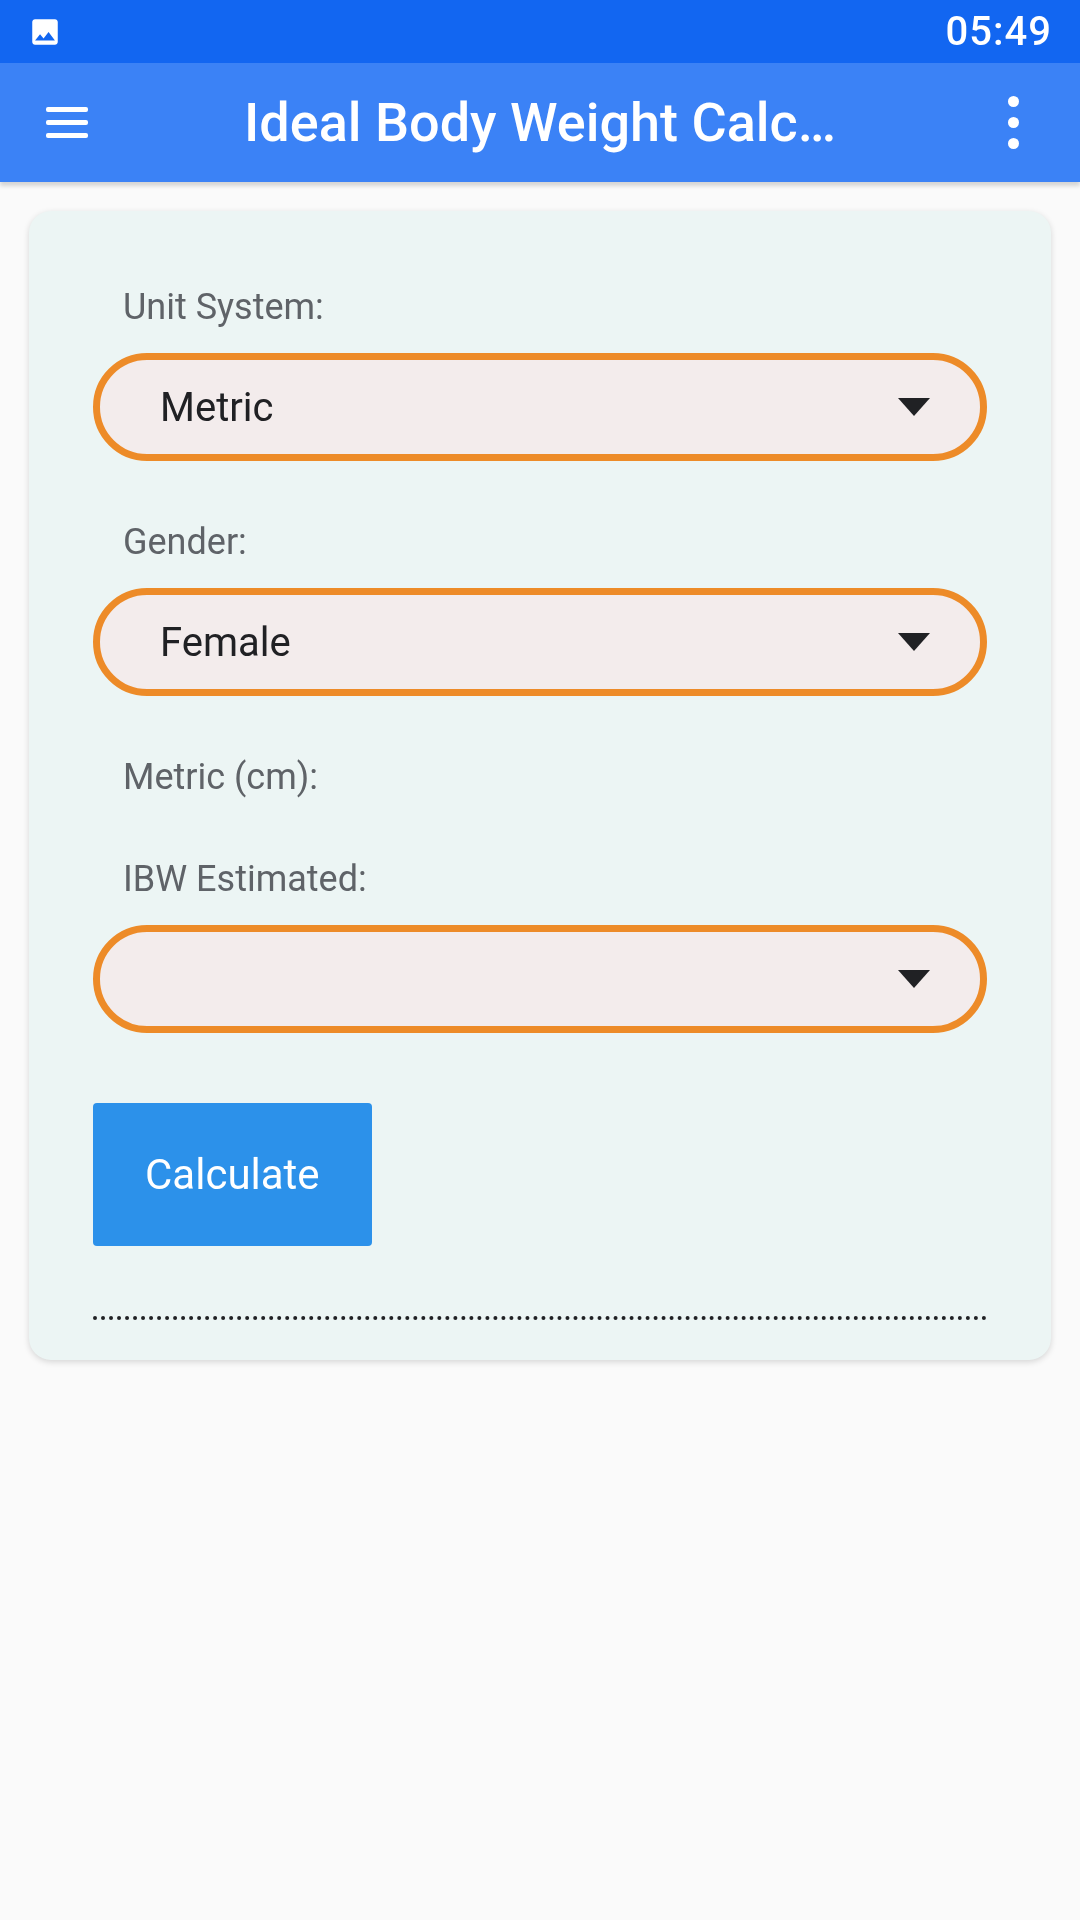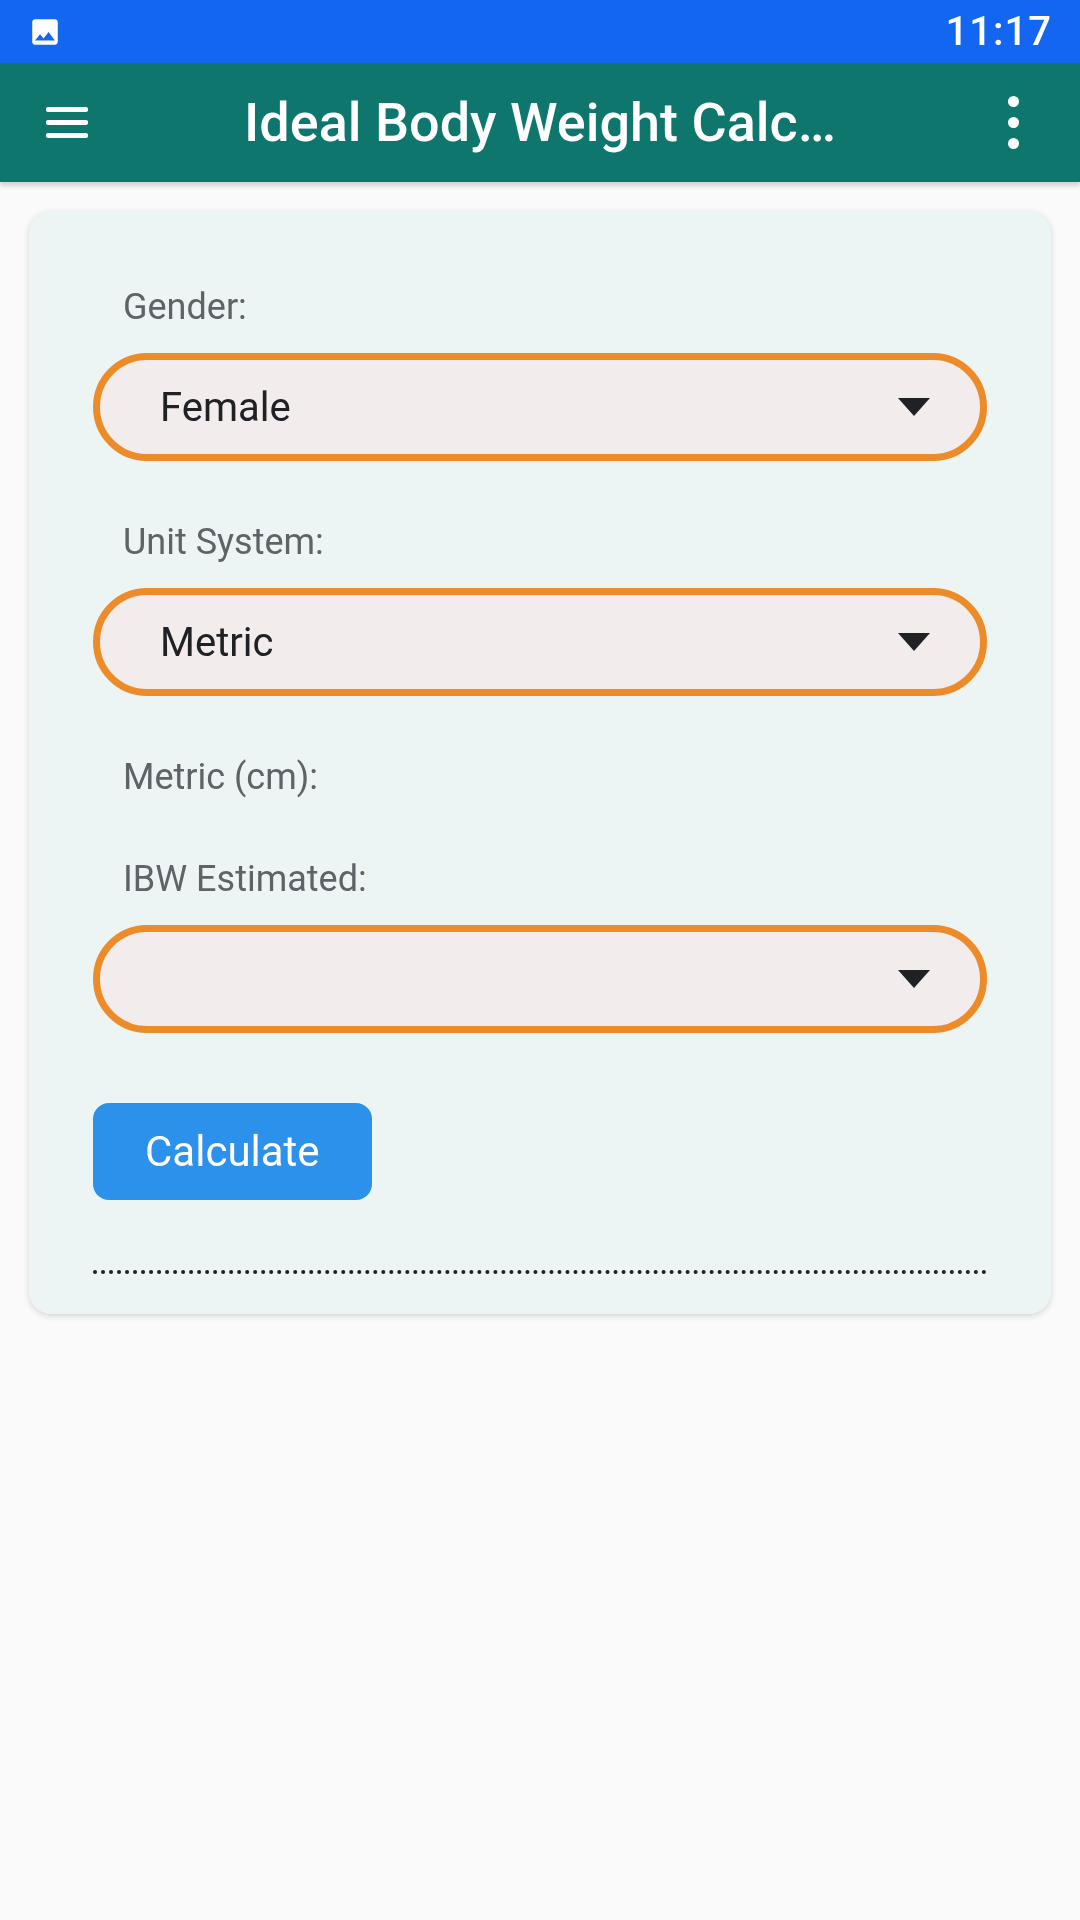--- a/index.html
+++ b/index.html
@@ -33,21 +33,21 @@
       display: block;
     }
     .status-bar .time {
       font-size: 40px;
       font-weight: 500;
       letter-spacing: 1px;
     }
     
     .app-bar {
       height: 119px;
-      background: #0f766e;
+      background: #3b82f6;
       display: flex;
       align-items: center;
       padding: 0 46px;
       color: #fff;
       box-shadow: 0 4px 4px rgba(0,0,0,0.15);
     }
     .hamburger {
       display: flex;
       flex-direction: column;
       gap: 8px;
@@ -147,22 +147,22 @@
       outline: none;
       color: #202124;
     }
     
     .calculate-btn {
       background: #2c91ea;
       color: #fff;
       border: none;
       font-size: 42px;
       font-weight: 400;
-      padding: 24px 52px;
-      border-radius: 16px;
+      padding: 47px 52px;
+      border-radius: 4px;
       cursor: pointer;
       margin-top: 10px;
       margin-bottom: 70px;
     }
     
     .result-text {
       font-size: 41px;
       font-weight: 700;
       color: #202124;
       line-height: 1.5;
@@ -177,58 +177,58 @@
   </style>
 </head>
 <body>
 
 <div class="status-bar">
   <div class="gallery-icon">
     <svg viewBox="0 0 24 24" width="34" height="34" fill="#fff">
       <path d="M21 19V5c0-1.1-.9-2-2-2H5c-1.1 0-2 .9-2 2v14c0 1.1.9 2 2 2h14c1.1 0 2-.9 2-2zM8.5 13.5l2.5 3.01L14.5 12l4.5 6H5l3.5-4.5z"></path>
     </svg>
   </div>
-  <div class="time">11:17</div>
+  <div class="time">05:49</div>
 </div>
 
 <div class="app-bar">
   <div class="hamburger">
     <span></span>
       <span></span>
       <span></span>
   </div>
   <div class="app-title">Ideal Body Weight Calc…</div>
   <div class="more-menu">
     <span></span>
       <span></span>
       <span></span>
   </div>
 </div>
 
 <div class="content-wrapper">
   <div class="card">
     <div class="card-inner">
+      
+      <div class="form-group">
+        <label class="form-label">Unit System:</label>
+        <div class="pill-select orange">
+          <span>Metric</span>
+          <span class="caret"></span>
+        </div>
+      </div>
       
       <div class="form-group">
         <label class="form-label">Gender:</label>
         <div class="pill-select orange">
           <span>Female</span>
           <span class="caret"></span>
         </div>
       </div>
       
       <div class="form-group">
-        <label class="form-label">Unit System:</label>
-        <div class="pill-select orange">
-          <span>Metric</span>
-          <span class="caret"></span>
-        </div>
-      </div>
-      
-      <div class="form-group">
         <label class="form-label">Metric (cm):</label>
       </div>
       
       <div class="form-group">
         <label class="form-label">IBW Estimated:</label>
         <div class="pill-select orange">
           <span class="caret"></span>
         </div>
       </div>
       

